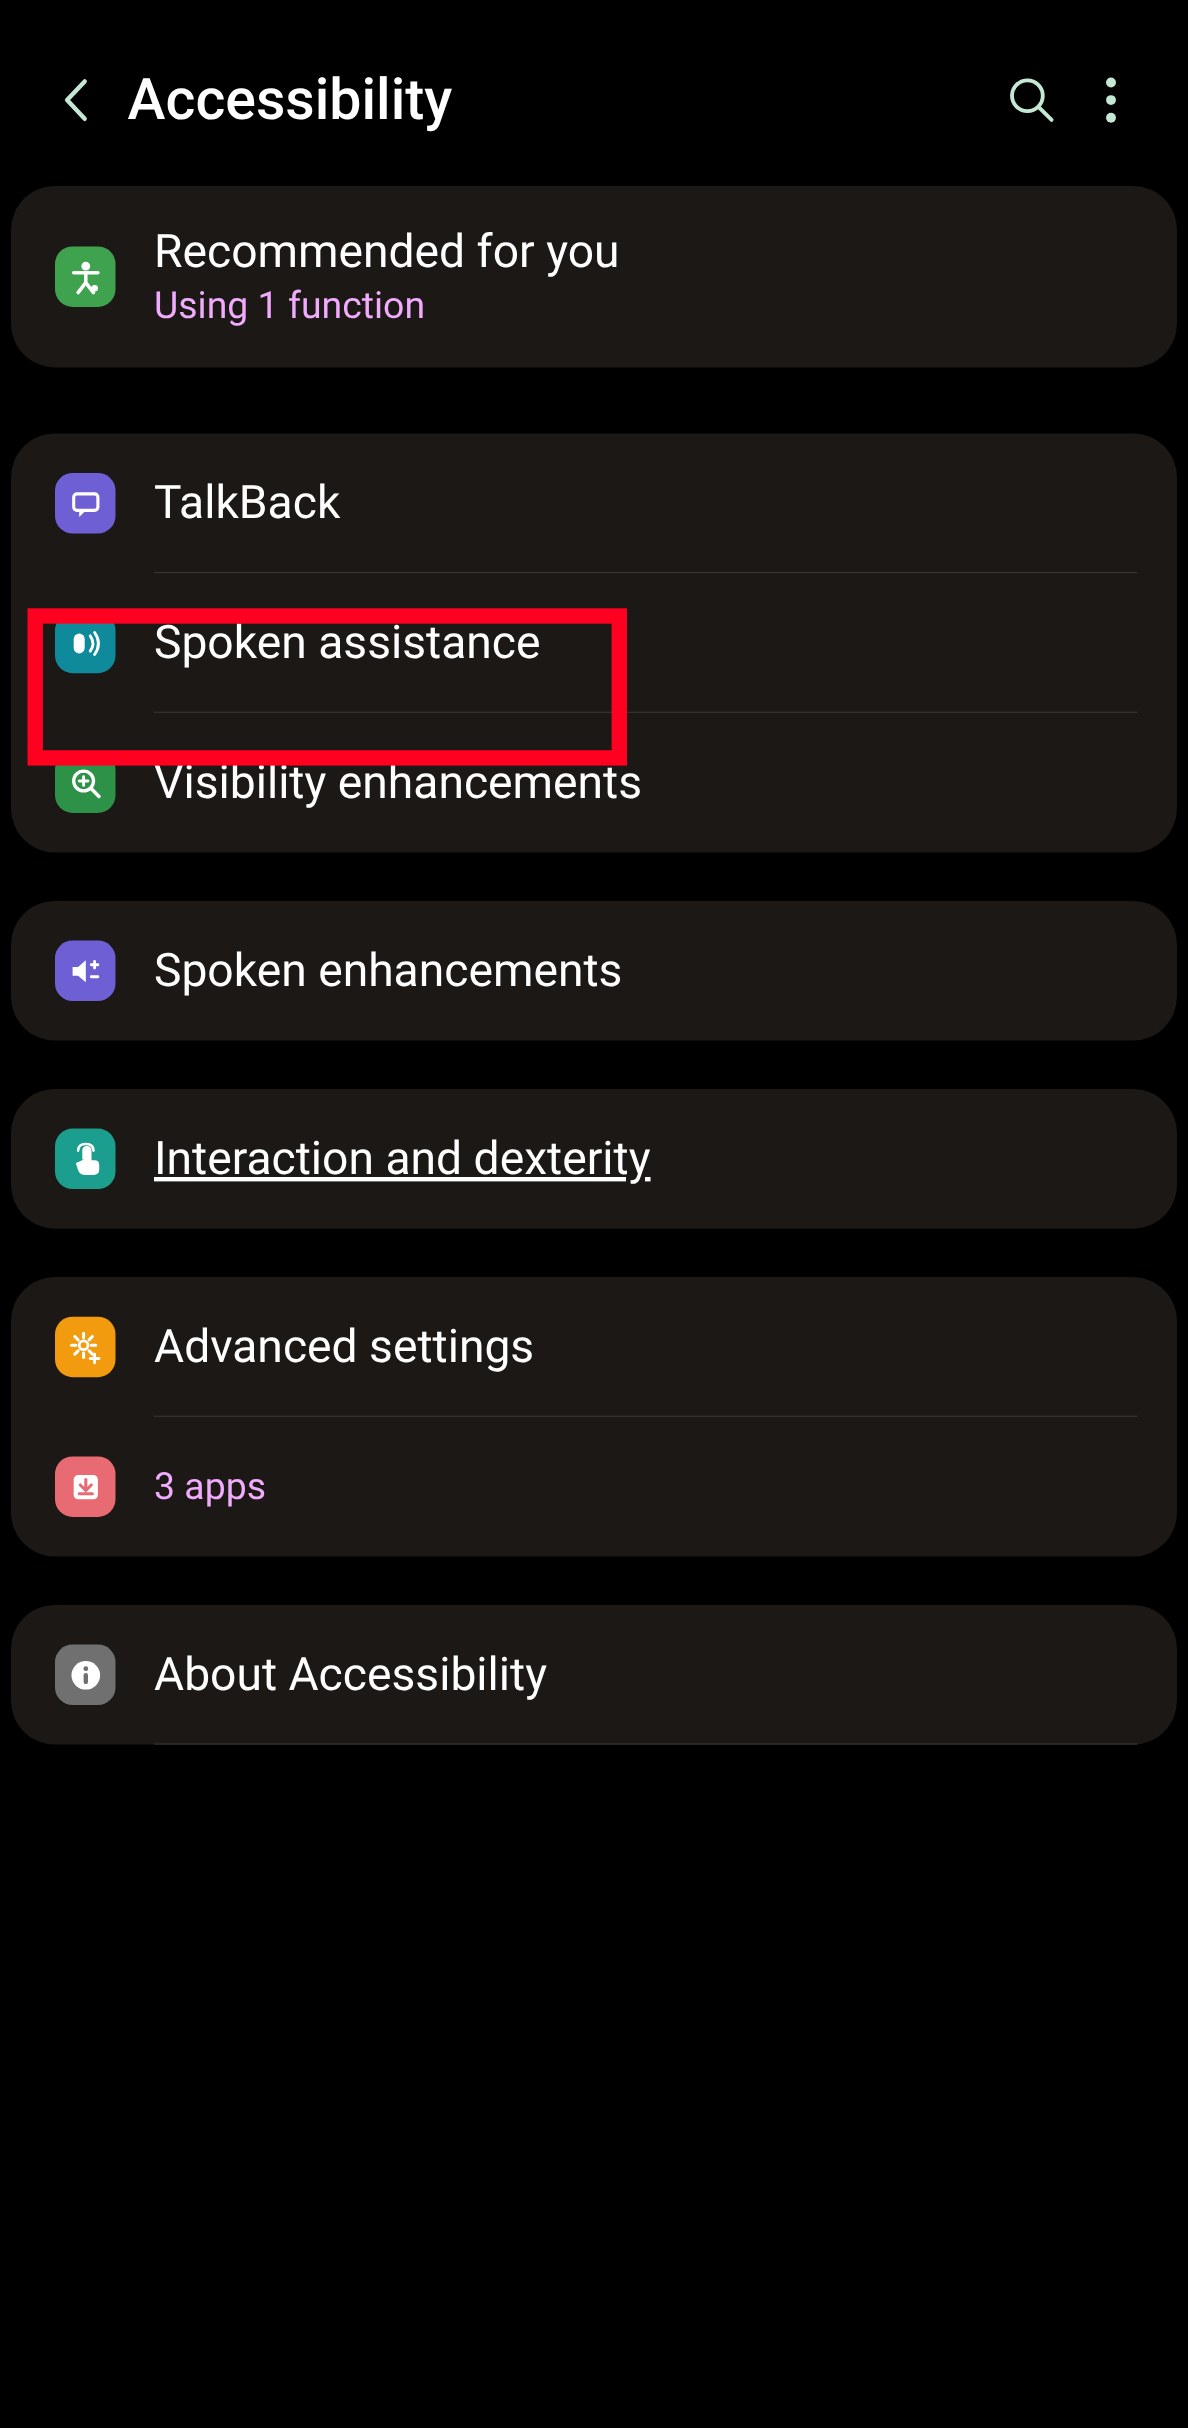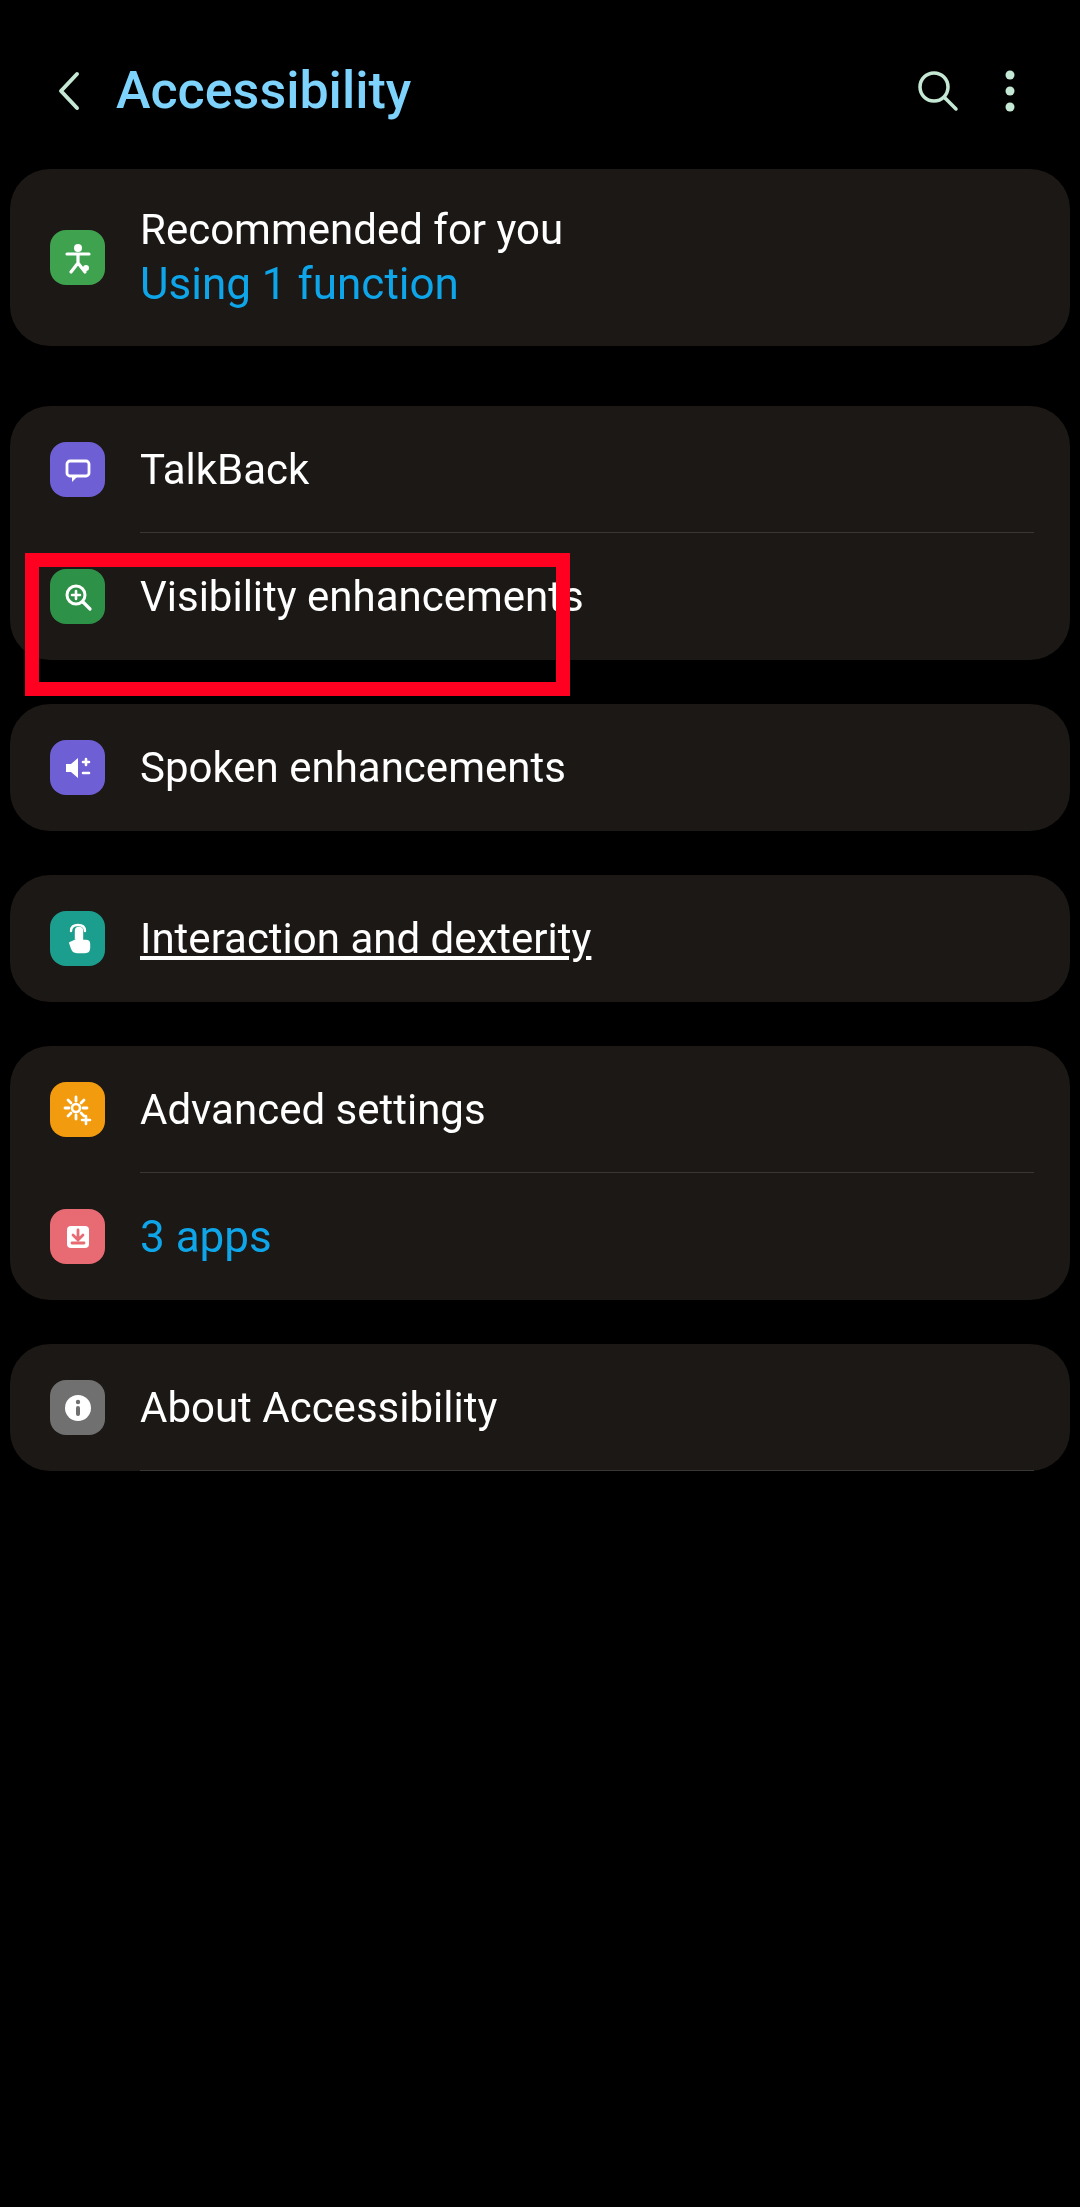--- a/index.html
+++ b/index.html
@@ -24,21 +24,21 @@
       width: 36px;
       height: 36px;
       display: flex;
       align-items: center;
       justify-content: center;
       margin-right: 30px;
     }
     .title {
       font-size: 52px;
       font-weight: 500;
-      color: #7dd3fc;
+      color: #ffffff;
       flex: 1;
     }
     .header-actions {
       display: flex;
       align-items: center;
       gap: 45px;
       margin-right: 15px;
     }
     .search-btn, .more-btn {
       display: flex;
@@ -83,23 +83,23 @@
       gap: 4px;
     }
     .row-title {
       font-size: 42px;
       font-weight: 400;
       color: #ffffff;
       display: flex;
       align-items: flex-start;
     }
     .row-subtitle {
-      font-size: 44px;
+      font-size: 34px;
       font-weight: 400;
-      color: #0ea5e9;
+      color: #f0abfc;
     }
     .highlight-box {
       position: absolute;
       border: 14px solid #ff0020;
       pointer-events: none;
       z-index: 10;
     }
     .badge {
       width: 15px;
       height: 15px;
@@ -167,20 +167,34 @@
           </svg>
         </div>
         <div class="row-text">
           <div class="row-title">
             <span>TalkBack</span>
           </div>
         </div>
         <div class="row-divider"></div>
       </div>
       <div class="row">
+        <div class="icon-wrapper" style="background: rgb(14, 138, 155);">
+          <svg width="34" height="34" viewBox="0 0 34 34" fill="none">
+            <rect x="6" y="8" width="10" height="18" rx="5" fill="#fff"></rect>
+            <path d="M21 10 Q26 17 21 24 M25 7 Q32 17 25 27" stroke="#fff" stroke-width="2.6" fill="none" stroke-linecap="round"></path>
+          </svg>
+        </div>
+        <div class="row-text">
+          <div class="row-title">
+            <span>Spoken assistance</span>
+          </div>
+        </div>
+        <div class="row-divider"></div>
+      </div>
+      <div class="row">
         <div class="icon-wrapper" style="background: rgb(46, 145, 72);">
           <svg width="34" height="34" viewBox="0 0 34 34" fill="none">
             <circle cx="15" cy="15" r="9" stroke="#fff" stroke-width="3" fill="none"></circle>
             <path d="M15 11 L15 19 M11 15 L19 15" stroke="#fff" stroke-width="2.6" stroke-linecap="round"></path>
             <path d="M22 22 L29 29" stroke="#fff" stroke-width="3.2" stroke-linecap="round"></path>
           </svg>
         </div>
         <div class="row-text">
           <div class="row-title">
             <span>Visibility enhancements</span>

